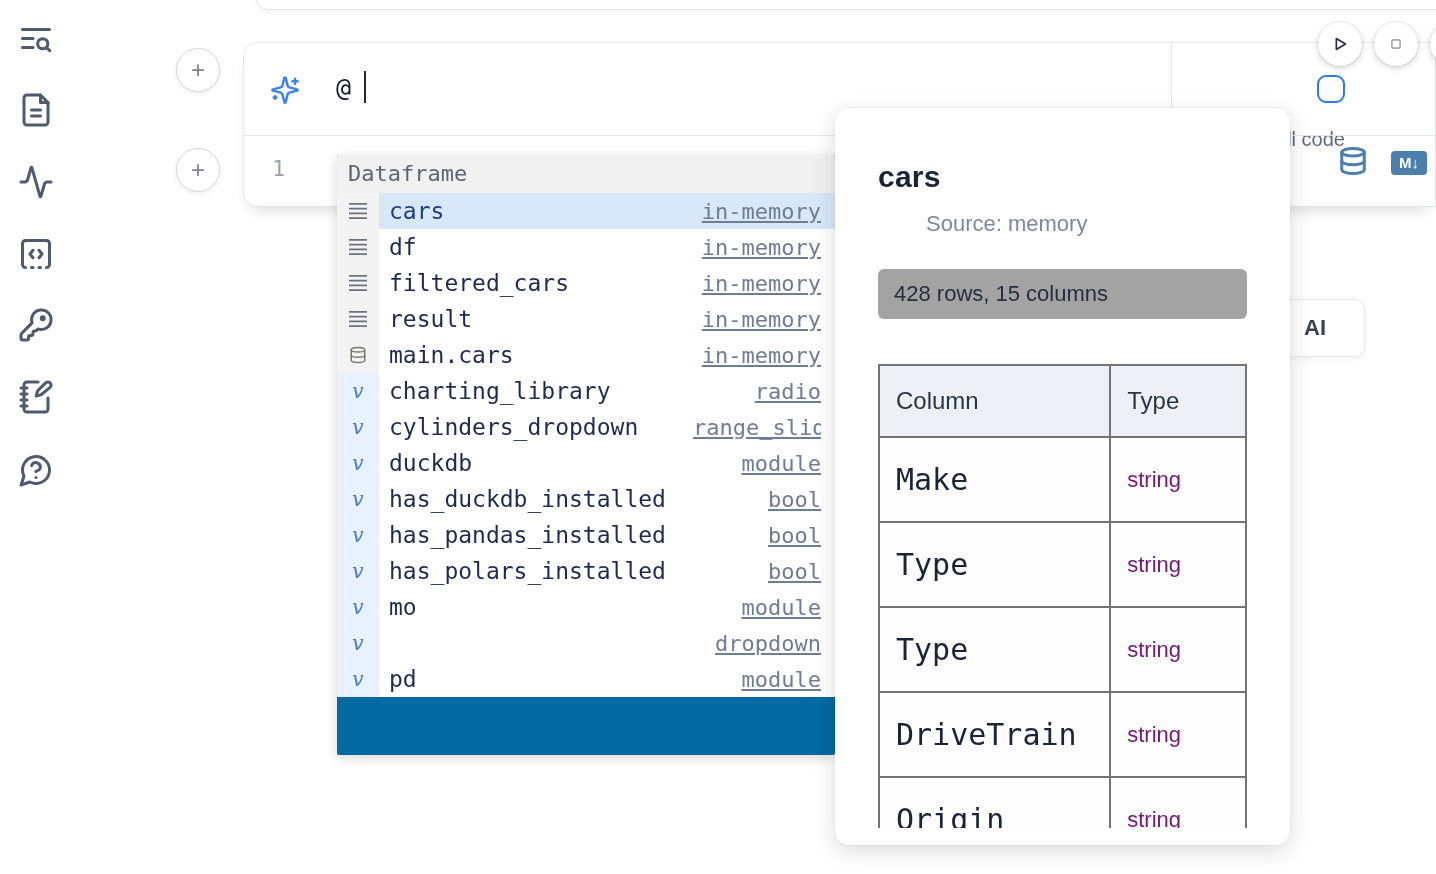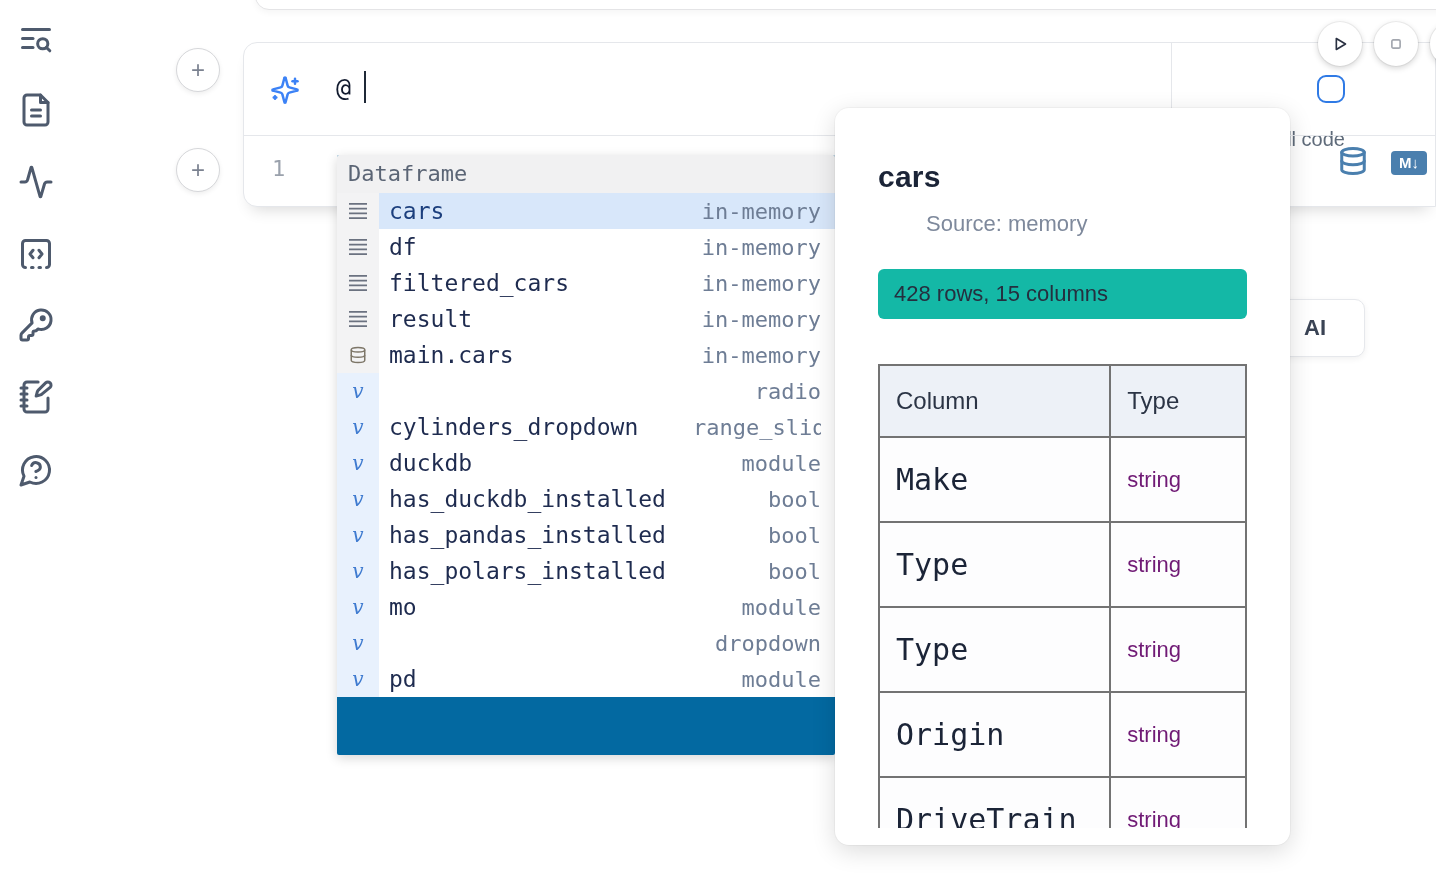--- a/index.html
+++ b/index.html
@@ -64,33 +64,33 @@
     background:#0369a1; border-radius:2px; box-shadow:0 3px 12px rgba(0,0,0,0.16); overflow:hidden;
     font-family:"DejaVu Sans Mono", monospace;margin-top:37px; }
   .ac-header { height:38px; background:#f1f1f2; color:#5b6575; font-size:22px; line-height:38px; padding-left:11px; }
   .ac-row { display:flex; align-items:stretch; height:36px; cursor:pointer; background:#fff; }
   .ac-gutter { flex:0 0 42px; display:flex; align-items:center; justify-content:center; background:#f3f3f4; }
   .ac-gutter.g-var { background:#e8f1fd; }
   .ac-content { flex:1; display:flex; align-items:center; padding:0 14px 0 10px; min-width:0; }
   .ac-row.selected .ac-content { background:#d8e7fa; }
   .ac-row.selected .ac-label { color:#1c3f7d; }
   .ac-label { font-size:23px; color:#1e2b4f; white-space:nowrap; }
-  .ac-detail { margin-left:auto; font-size:22px; color:#6e7d95; white-space:nowrap; }
+  .ac-detail { margin-left:auto; font-size:22px; color:#6e7d95; white-space:nowrap;text-decoration:underline; }
   .ac-detail.clip { max-width:128px; overflow:hidden; text-align:left; }
   .ac-ham { width:22px; height:18px; color:#6b7280; }
   .ac-db { width:18px; height:20px; color:#7d7668; }
   .ac-var { font-family:"DejaVu Serif", serif; font-style:italic; color:#3f7bd0; font-size:20px; }
 
   
   .preview { position:absolute; left:835px; top:108px; width:455px; height:737px; z-index:30;
     background:#fff; border-radius:14px; box-shadow:0 0 0 1px rgba(0,0,0,0.03), 0 6px 24px rgba(0,0,0,0.14);
     padding:52px 43px 0 43px; }
   .pv-title { font-size:30px; font-weight:bold; color:#1b2437; letter-spacing:0.2px; }
   .pv-source { margin-top:17px; font-size:22px; color:#7e899c;margin-left:48px; }
-  .pv-badge { margin-top:32px; background:#14b8a6; border-radius:6px; padding:12px 16px;
+  .pv-badge { margin-top:32px; background:#a3a3a3; border-radius:6px; padding:12px 16px;
     font-size:22px; color:#252f3f; }
   .pv-table-wrap { margin-top:45px; height:464px; overflow:hidden; }
   table.schema { width:100%; border-collapse:collapse; }
   .schema th, .schema td { border:2px solid #737373; text-align:left; }
   .schema th { background:#edf1f7; font-weight:normal; font-size:24px; color:#2b3445; padding:21px 16px; }
   .schema th:first-child { width:63%; }
   .schema td { background:#fdfdfe; padding:24px 16px; }
   .schema td.col-name { font-family:"DejaVu Sans Mono", monospace; font-size:30px; color:#1b2437; }
   .schema td.col-type { font-size:22px; color:#701a75; }
 </style>
@@ -266,20 +266,21 @@
         <span class="ac-content">
           <span class="ac-label">main.cars</span>
           <span class="ac-detail">in-memory</span>
         </span>
       </div>
       <div class="ac-row">
         <span class="ac-gutter g-var">
           <span class="ac-var">v</span>
         </span>
         <span class="ac-content">
+          <span class="ac-label">charting_library</span>
           <span class="ac-detail">radio</span>
         </span>
       </div>
       <div class="ac-row">
         <span class="ac-gutter g-var">
           <span class="ac-var">v</span>
         </span>
         <span class="ac-content">
           <span class="ac-label">cylinders_dropdown</span>
           <span class="ac-detail clip">range_slider</span>
@@ -368,25 +369,25 @@
             </tr>
             <tr>
               <td class="col-name">Type</td>
               <td class="col-type">string</td>
             </tr>
             <tr>
               <td class="col-name">Type</td>
               <td class="col-type">string</td>
             </tr>
             <tr>
+              <td class="col-name">DriveTrain</td>
+              <td class="col-type">string</td>
+            </tr>
+            <tr>
               <td class="col-name">Origin</td>
-              <td class="col-type">string</td>
-            </tr>
-            <tr>
-              <td class="col-name">DriveTrain</td>
               <td class="col-type">string</td>
             </tr>
           </tbody>
         </table>
     </div>
   </div>
 
 </div>
 
 </body></html>

